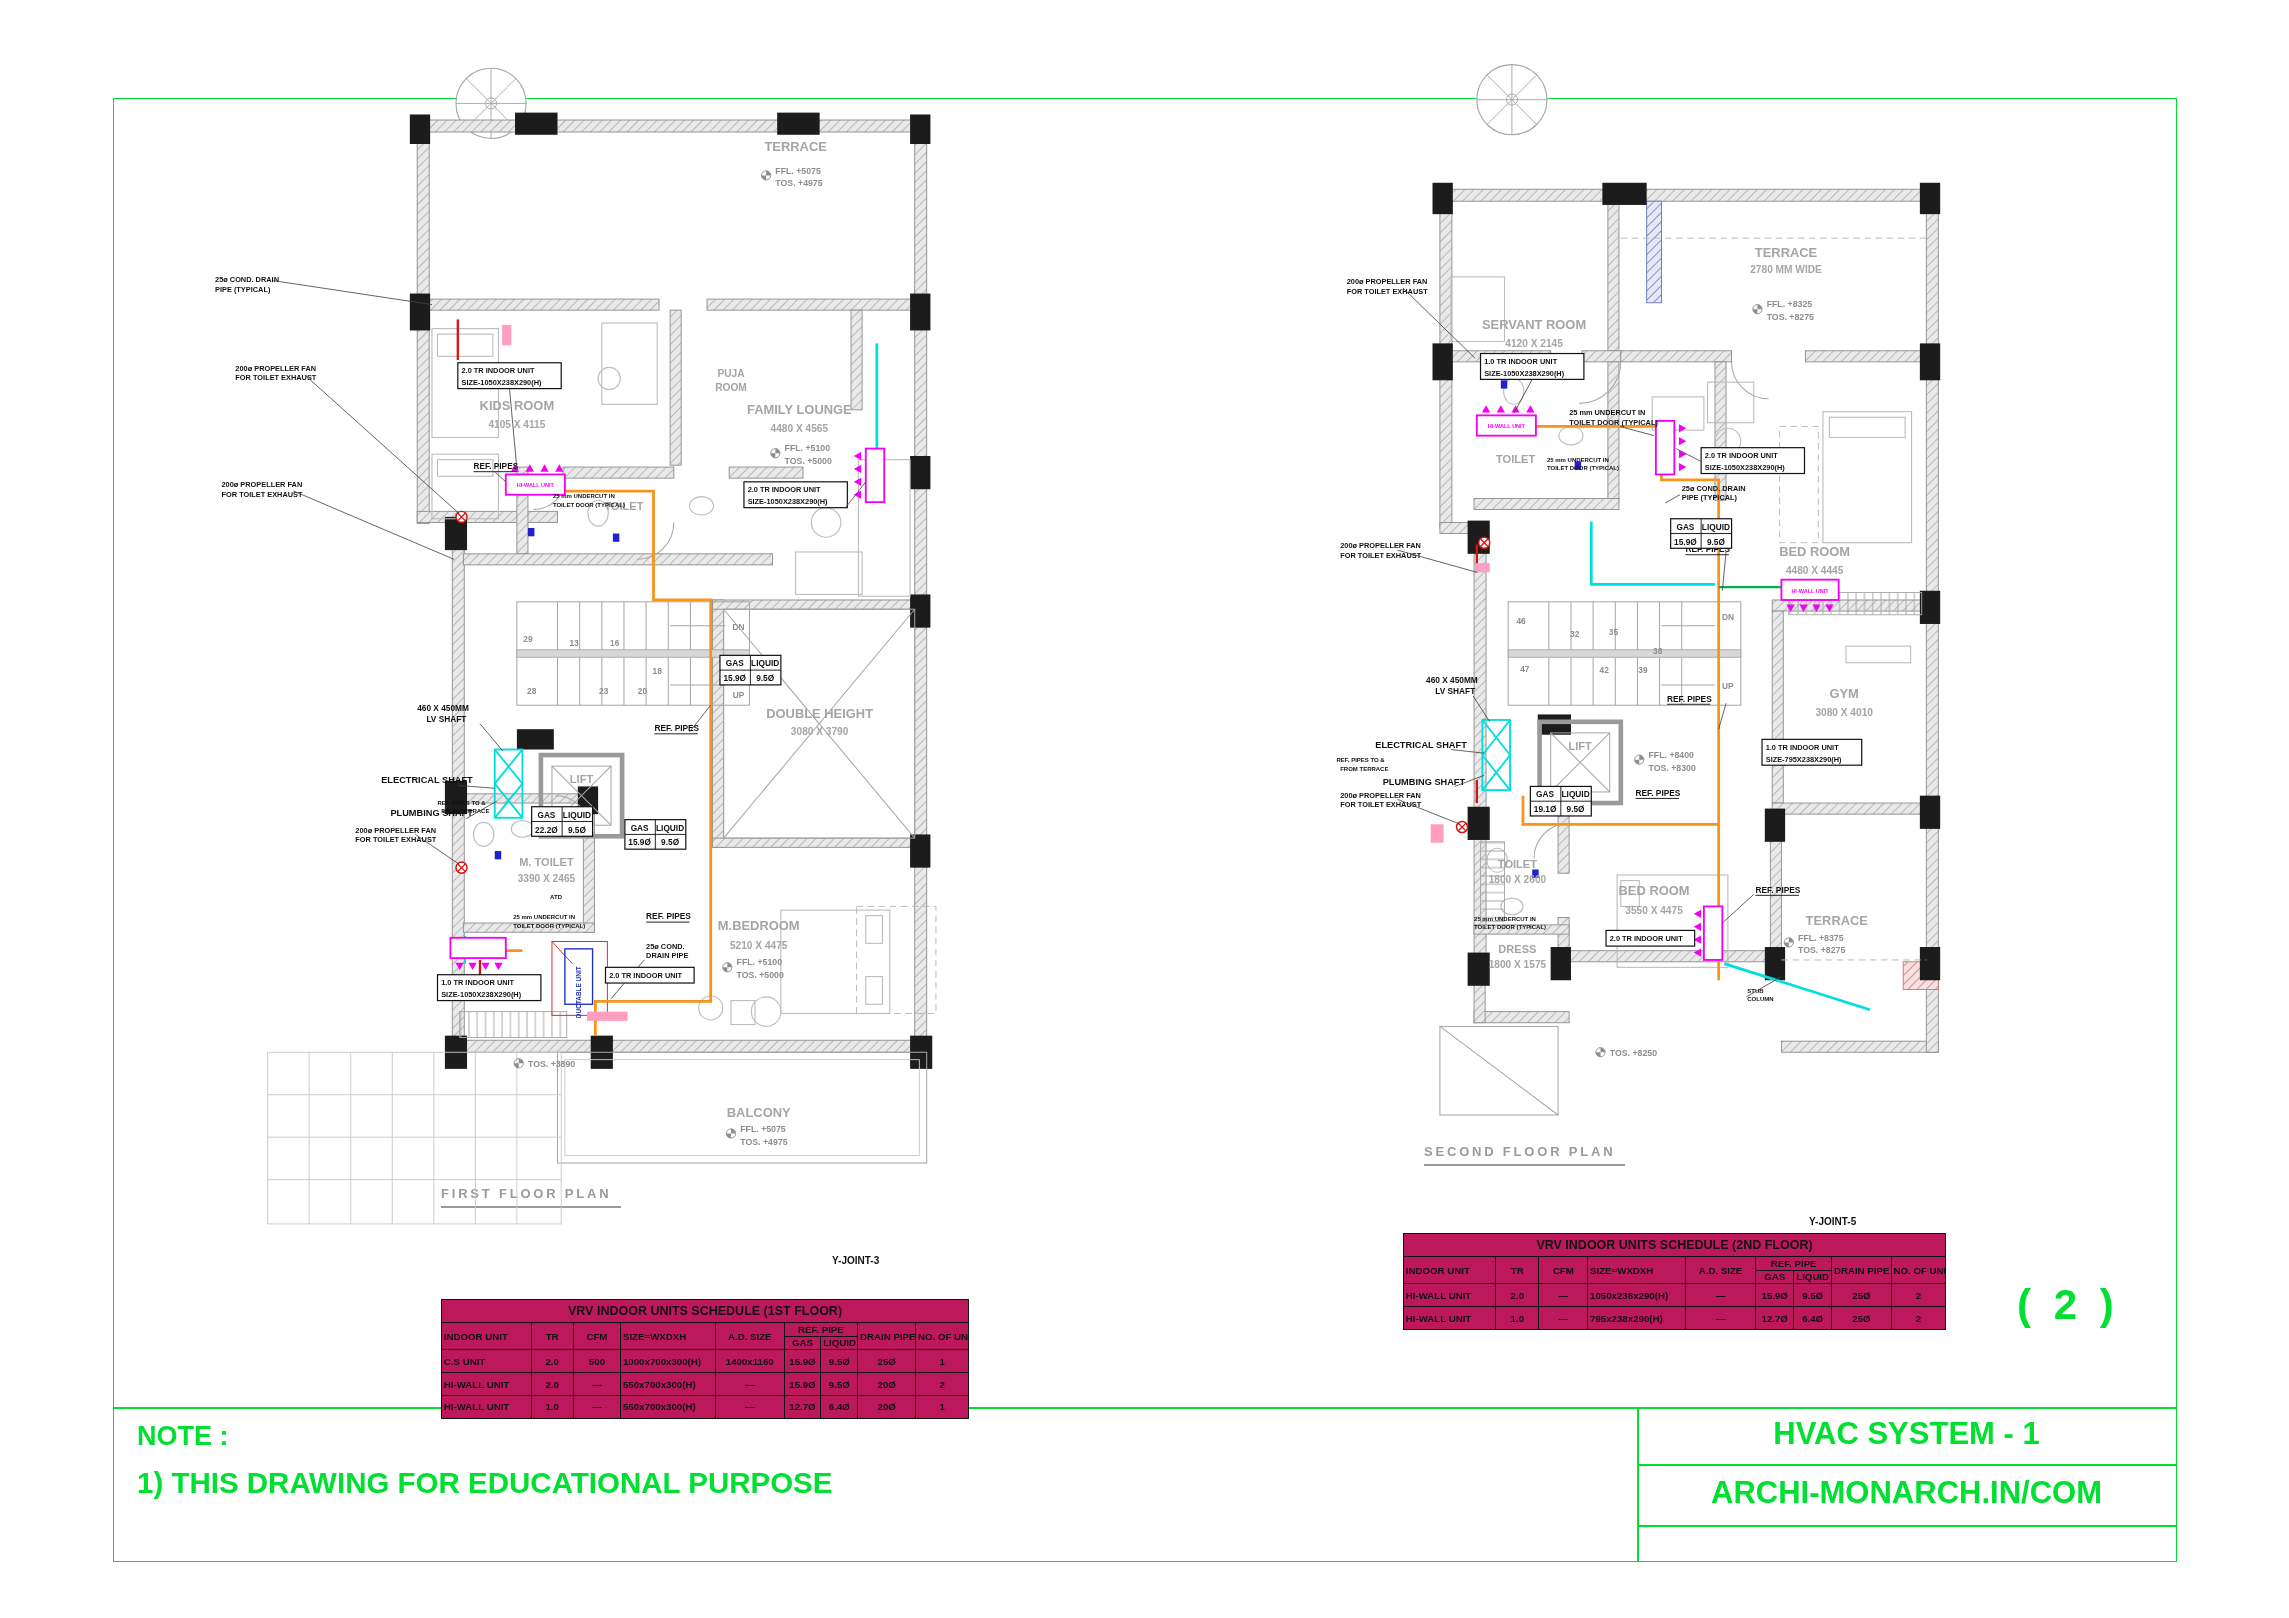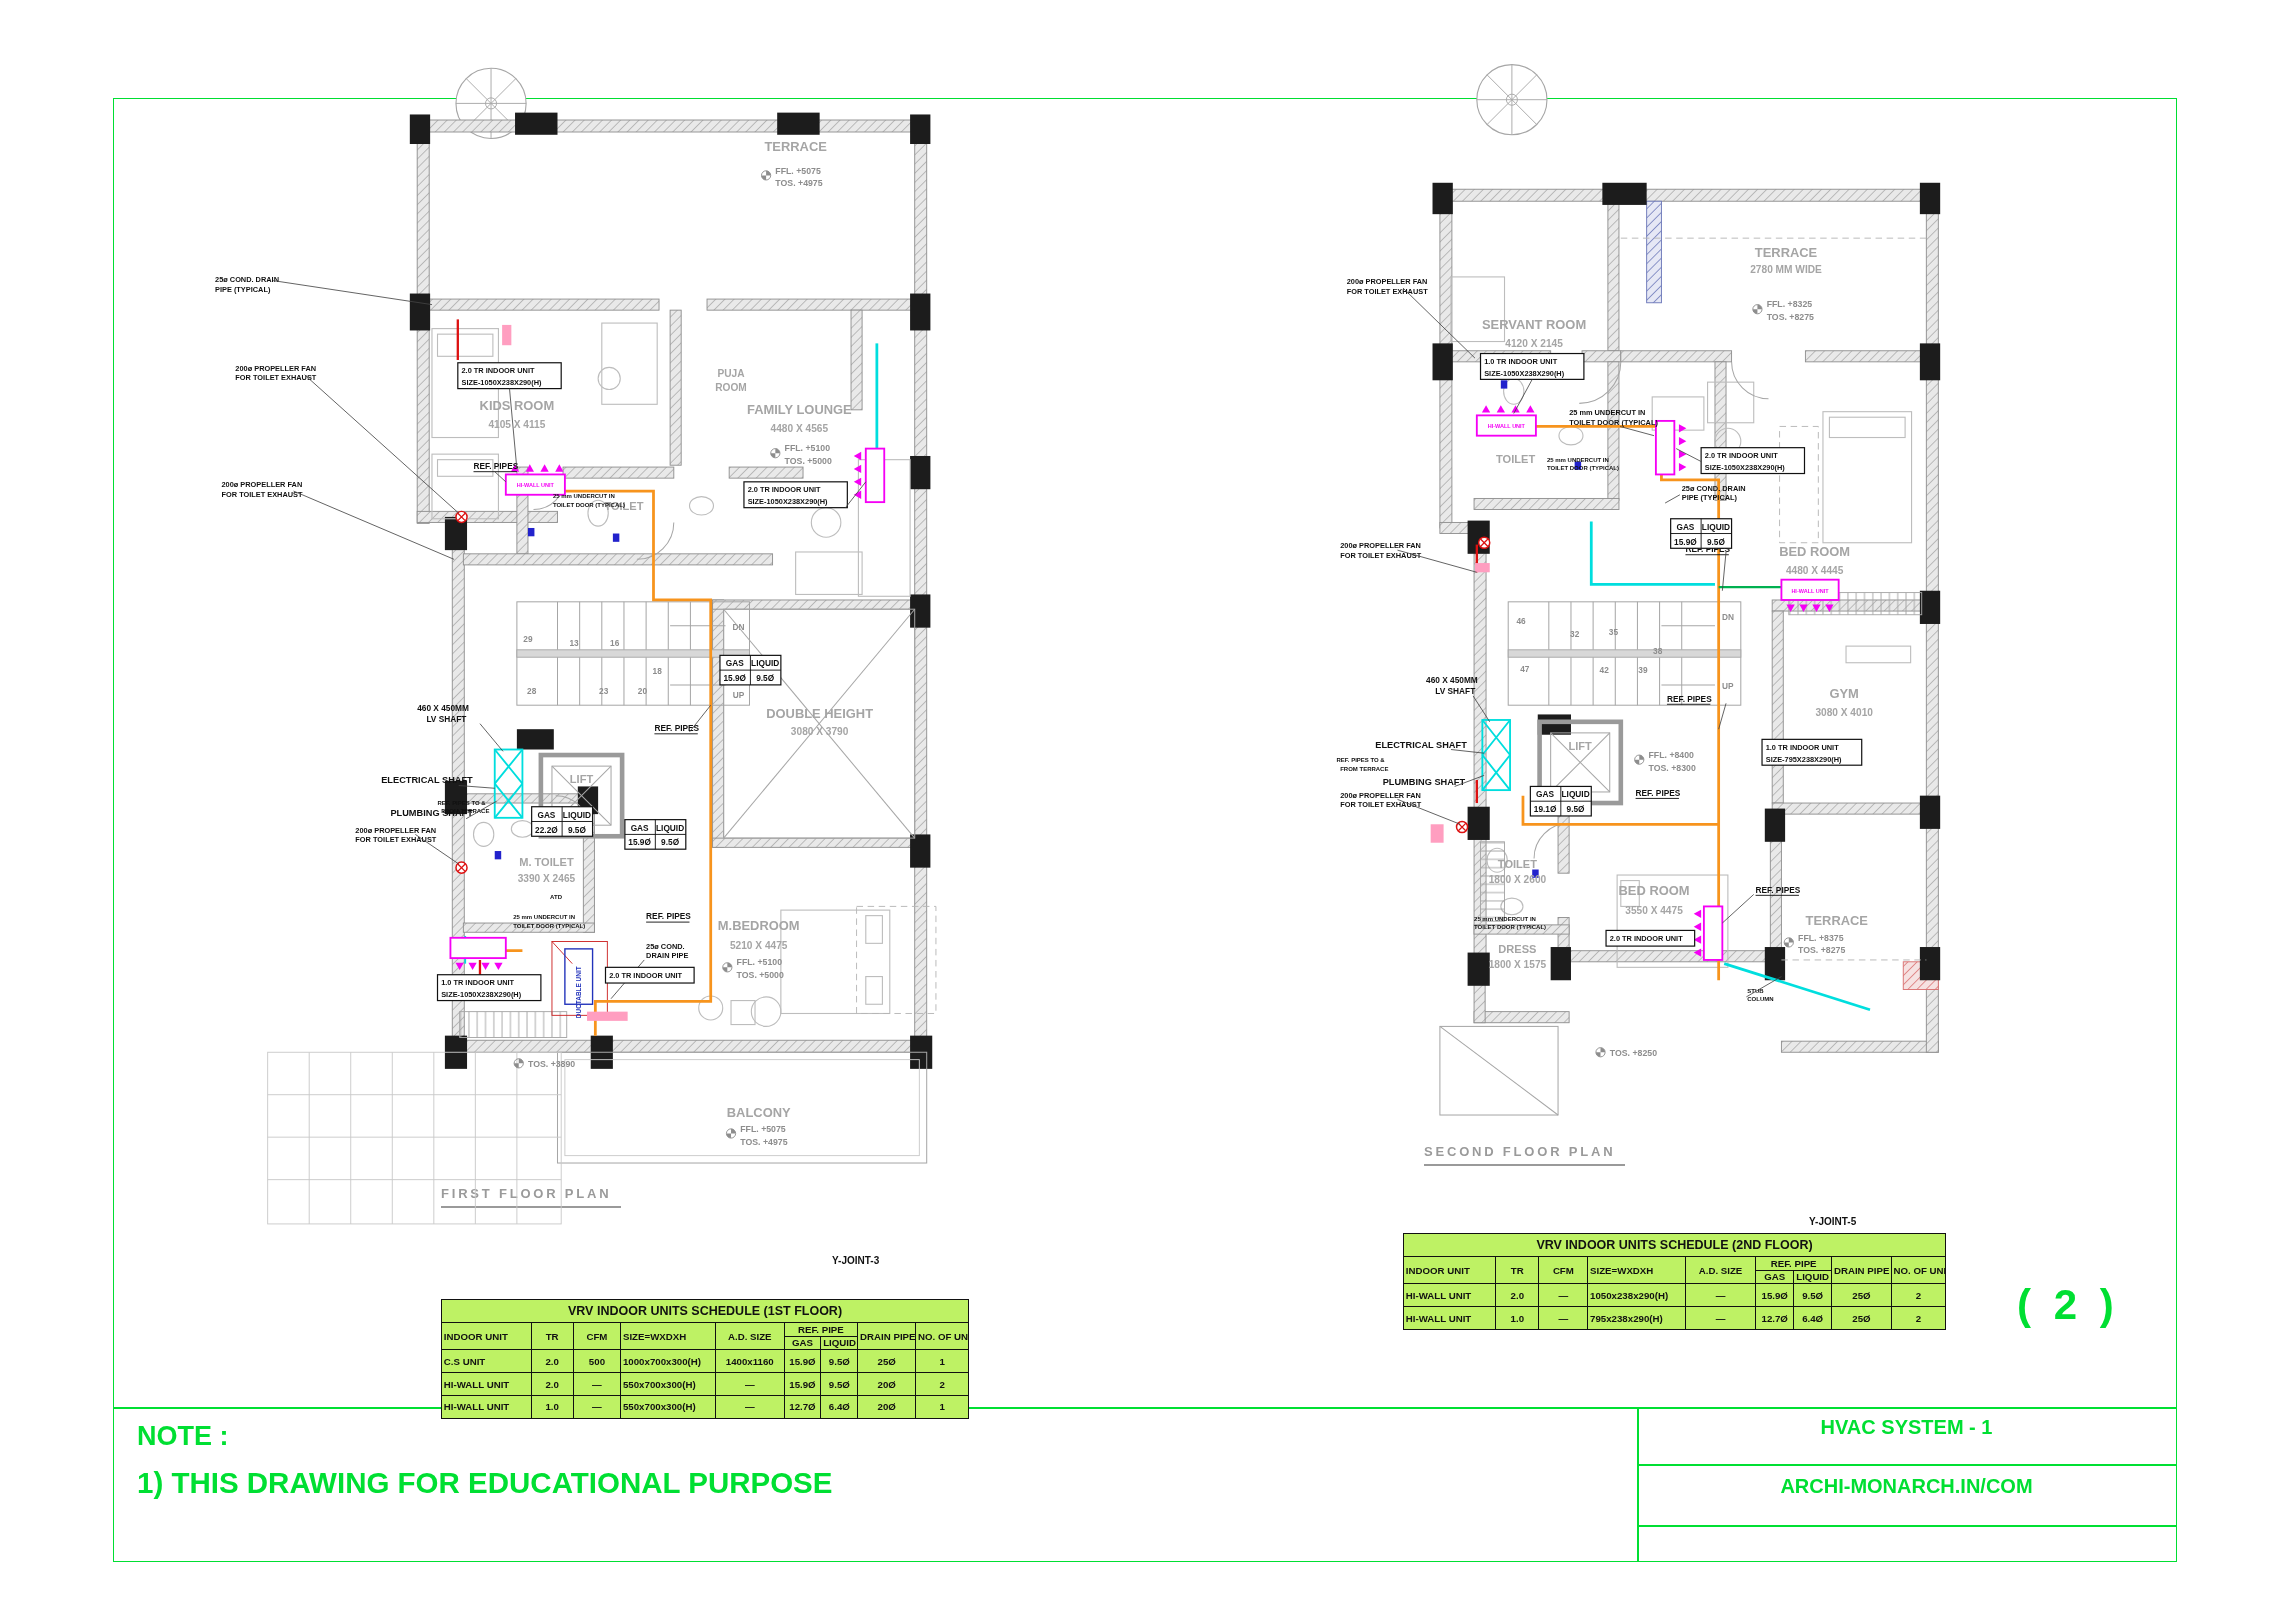--- a/index.html
+++ b/index.html
@@ -5,28 +5,28 @@
   html,body{margin:0;padding:0;background:#ffffff;}
   #sheet{position:relative;width:2290px;height:1619px;background:#ffffff;overflow:hidden;
          font-family:"Liberation Sans",sans-serif;}
   .abs{position:absolute;}
   
   .border{left:113px;top:98px;width:2062px;height:1462px;border:1.8px solid #00df32;}
   .gline{background:#00df32;}
   .gtext{color:#00df32;font-weight:bold;white-space:nowrap;}
   .note-title{left:137px;top:1421px;font-size:27px;}
   .note-line{left:137px;top:1466px;font-size:29.5px;}
-  .tb-row{left:1639px;width:535px;text-align:center;font-size:20px;}
+  .tb-row{left:1639px;width:535px;text-align:center;font-size:31px;}
   .pageno{left:2017px;top:1281px;font-size:42px;letter-spacing:5.5px;}
   
   .ptitle{font-size:13px;font-weight:bold;color:#9a9a9a;letter-spacing:2.8px;
           border-bottom:2.8px solid #9a9a9a;padding:0 9.2px 4.6px 0;white-space:nowrap;}
   .yj{font-size:10px;font-weight:bold;color:#111;white-space:nowrap;}
   
-  .sched{position:absolute;border-collapse:collapse;table-layout:fixed;background:#bef264;
+  .sched{position:absolute;border-collapse:collapse;table-layout:fixed;background:#be185d;
          font-size:9.7px;font-weight:bold;color:#111;}
   .sched th,.sched td{border:1.5px solid #111;padding:0.9px 1.8px;text-align:center;
          white-space:nowrap;overflow:hidden;font-weight:bold;}
   .sched .t-title th{font-size:12.5px;height:20px;}
   .sched td{height:20px;}
   
   svg text{font-family:"Liberation Sans",sans-serif;}
   .wall{fill:url(#h);stroke:#8f8f8f;stroke-width:1;}
   .col{fill:#1c1c1c;}
   .thin{stroke:#a6a6a6;stroke-width:1.1;fill:none;}

